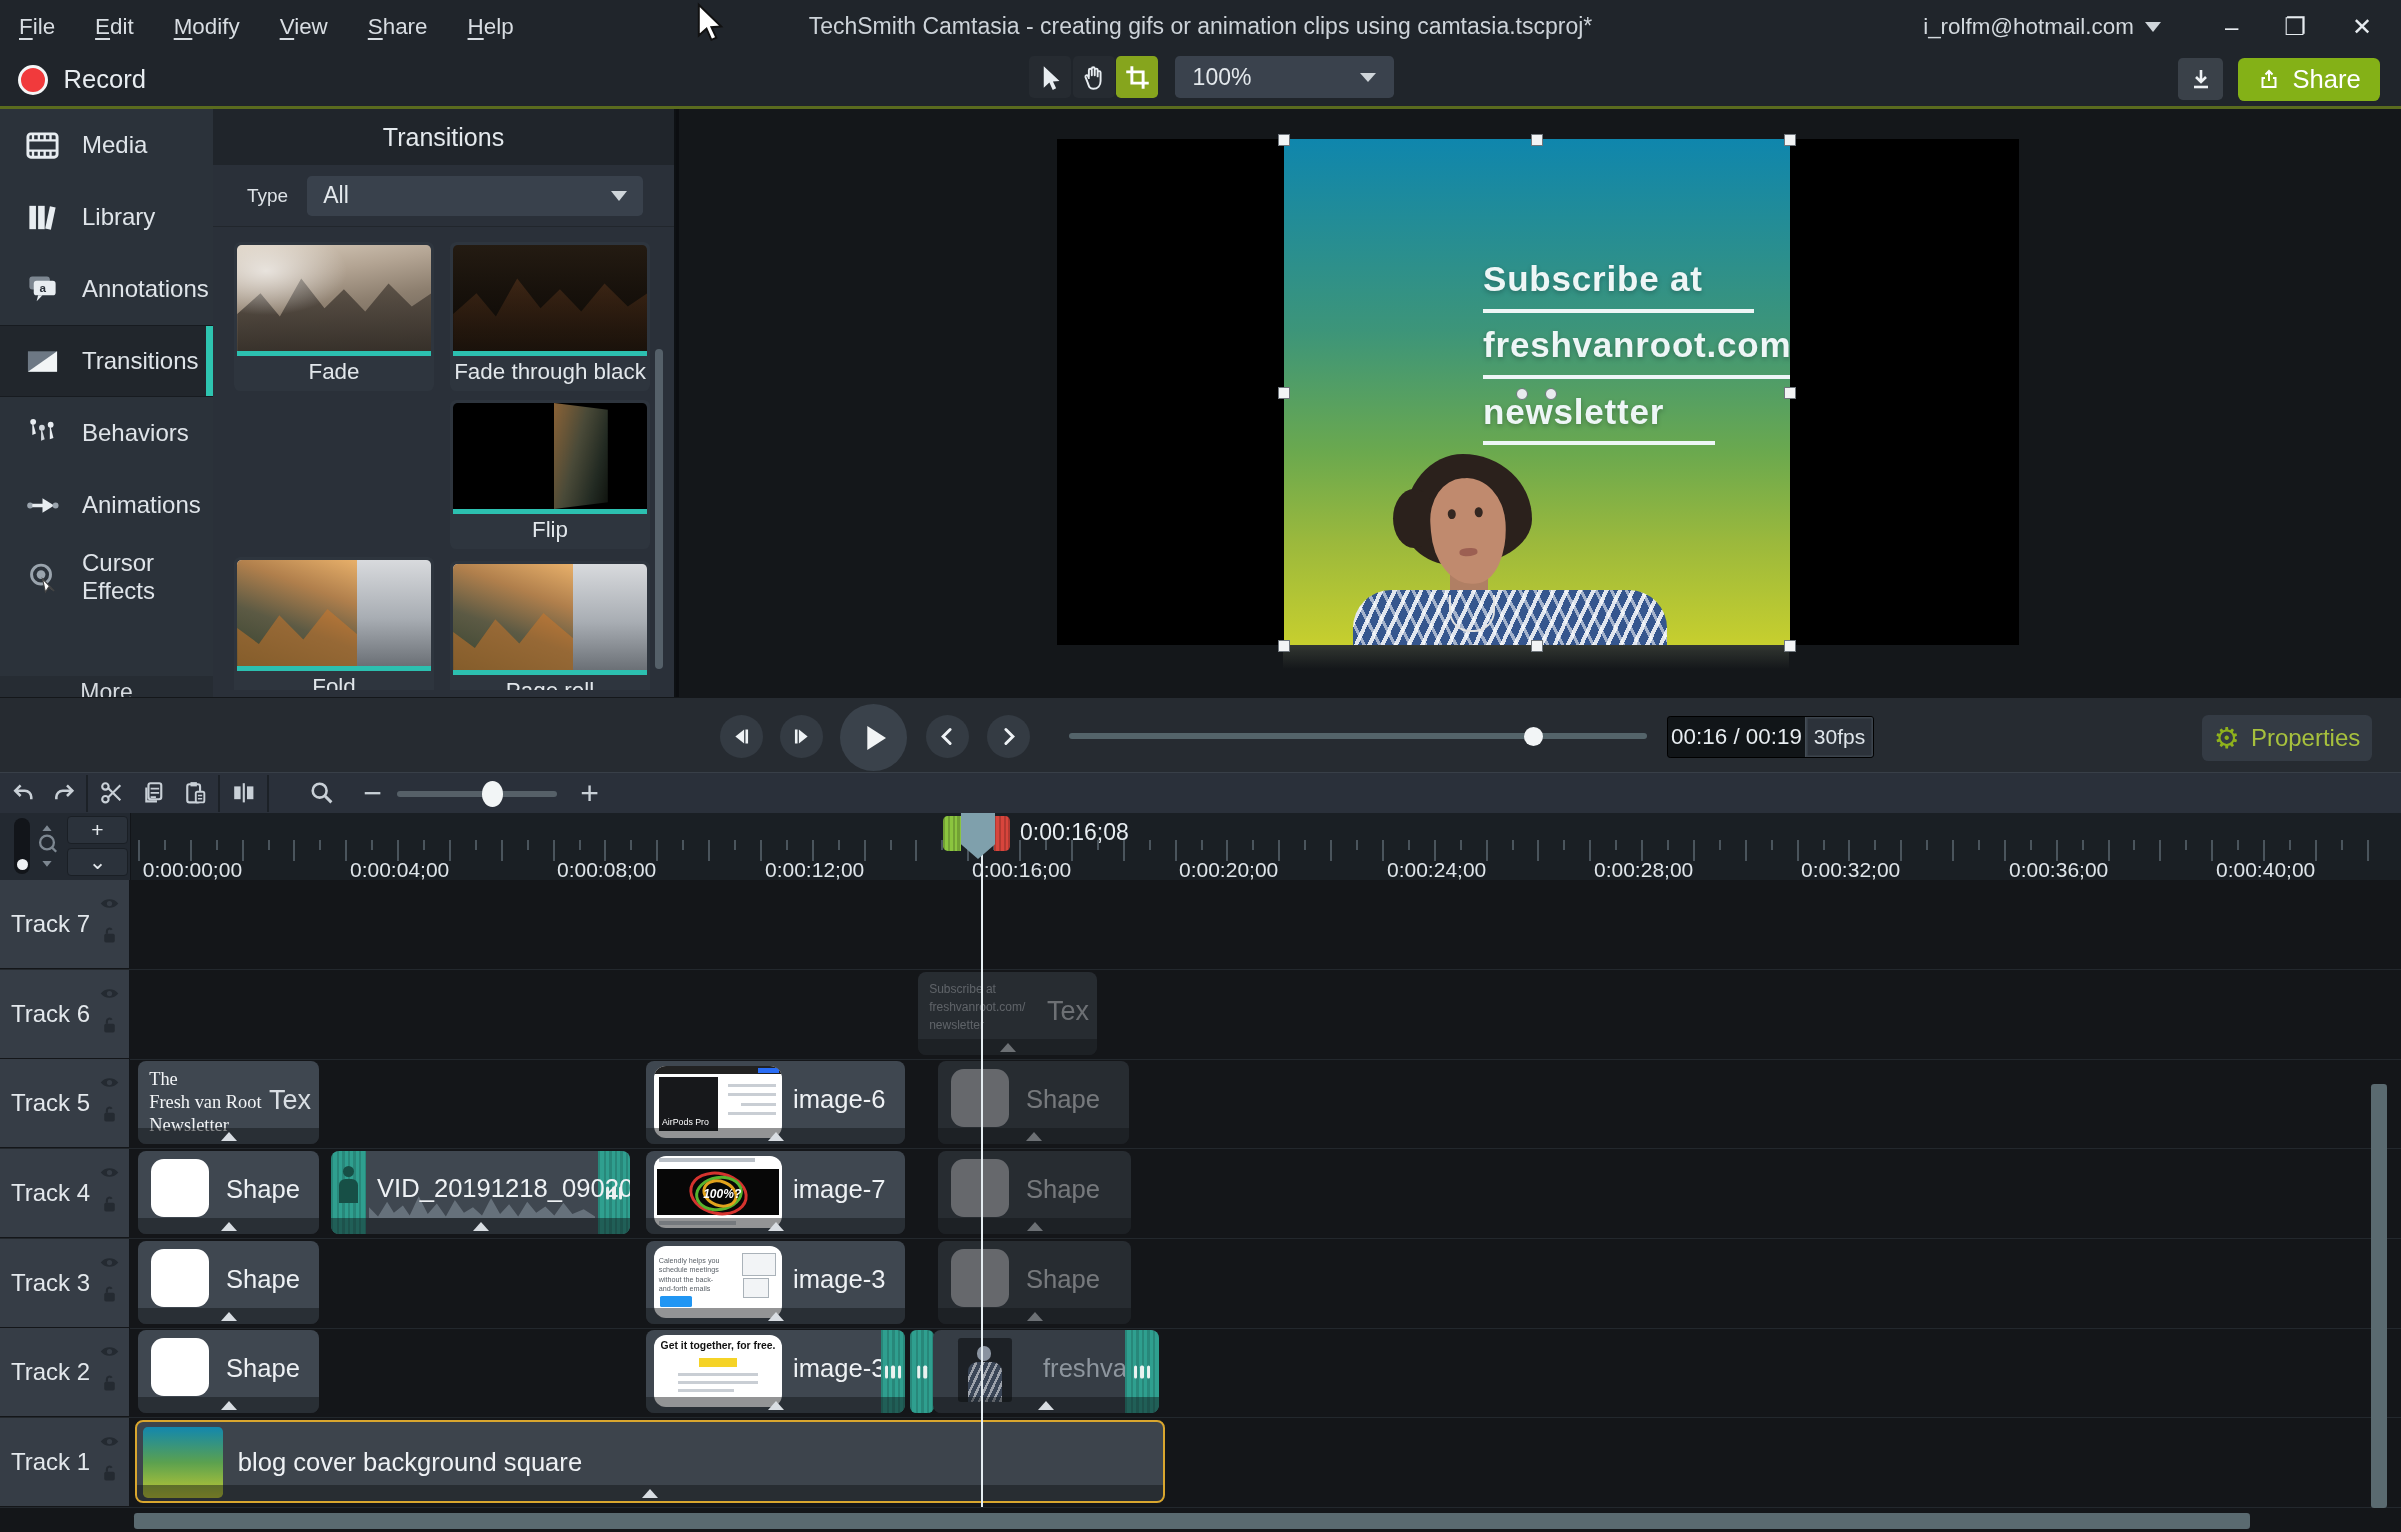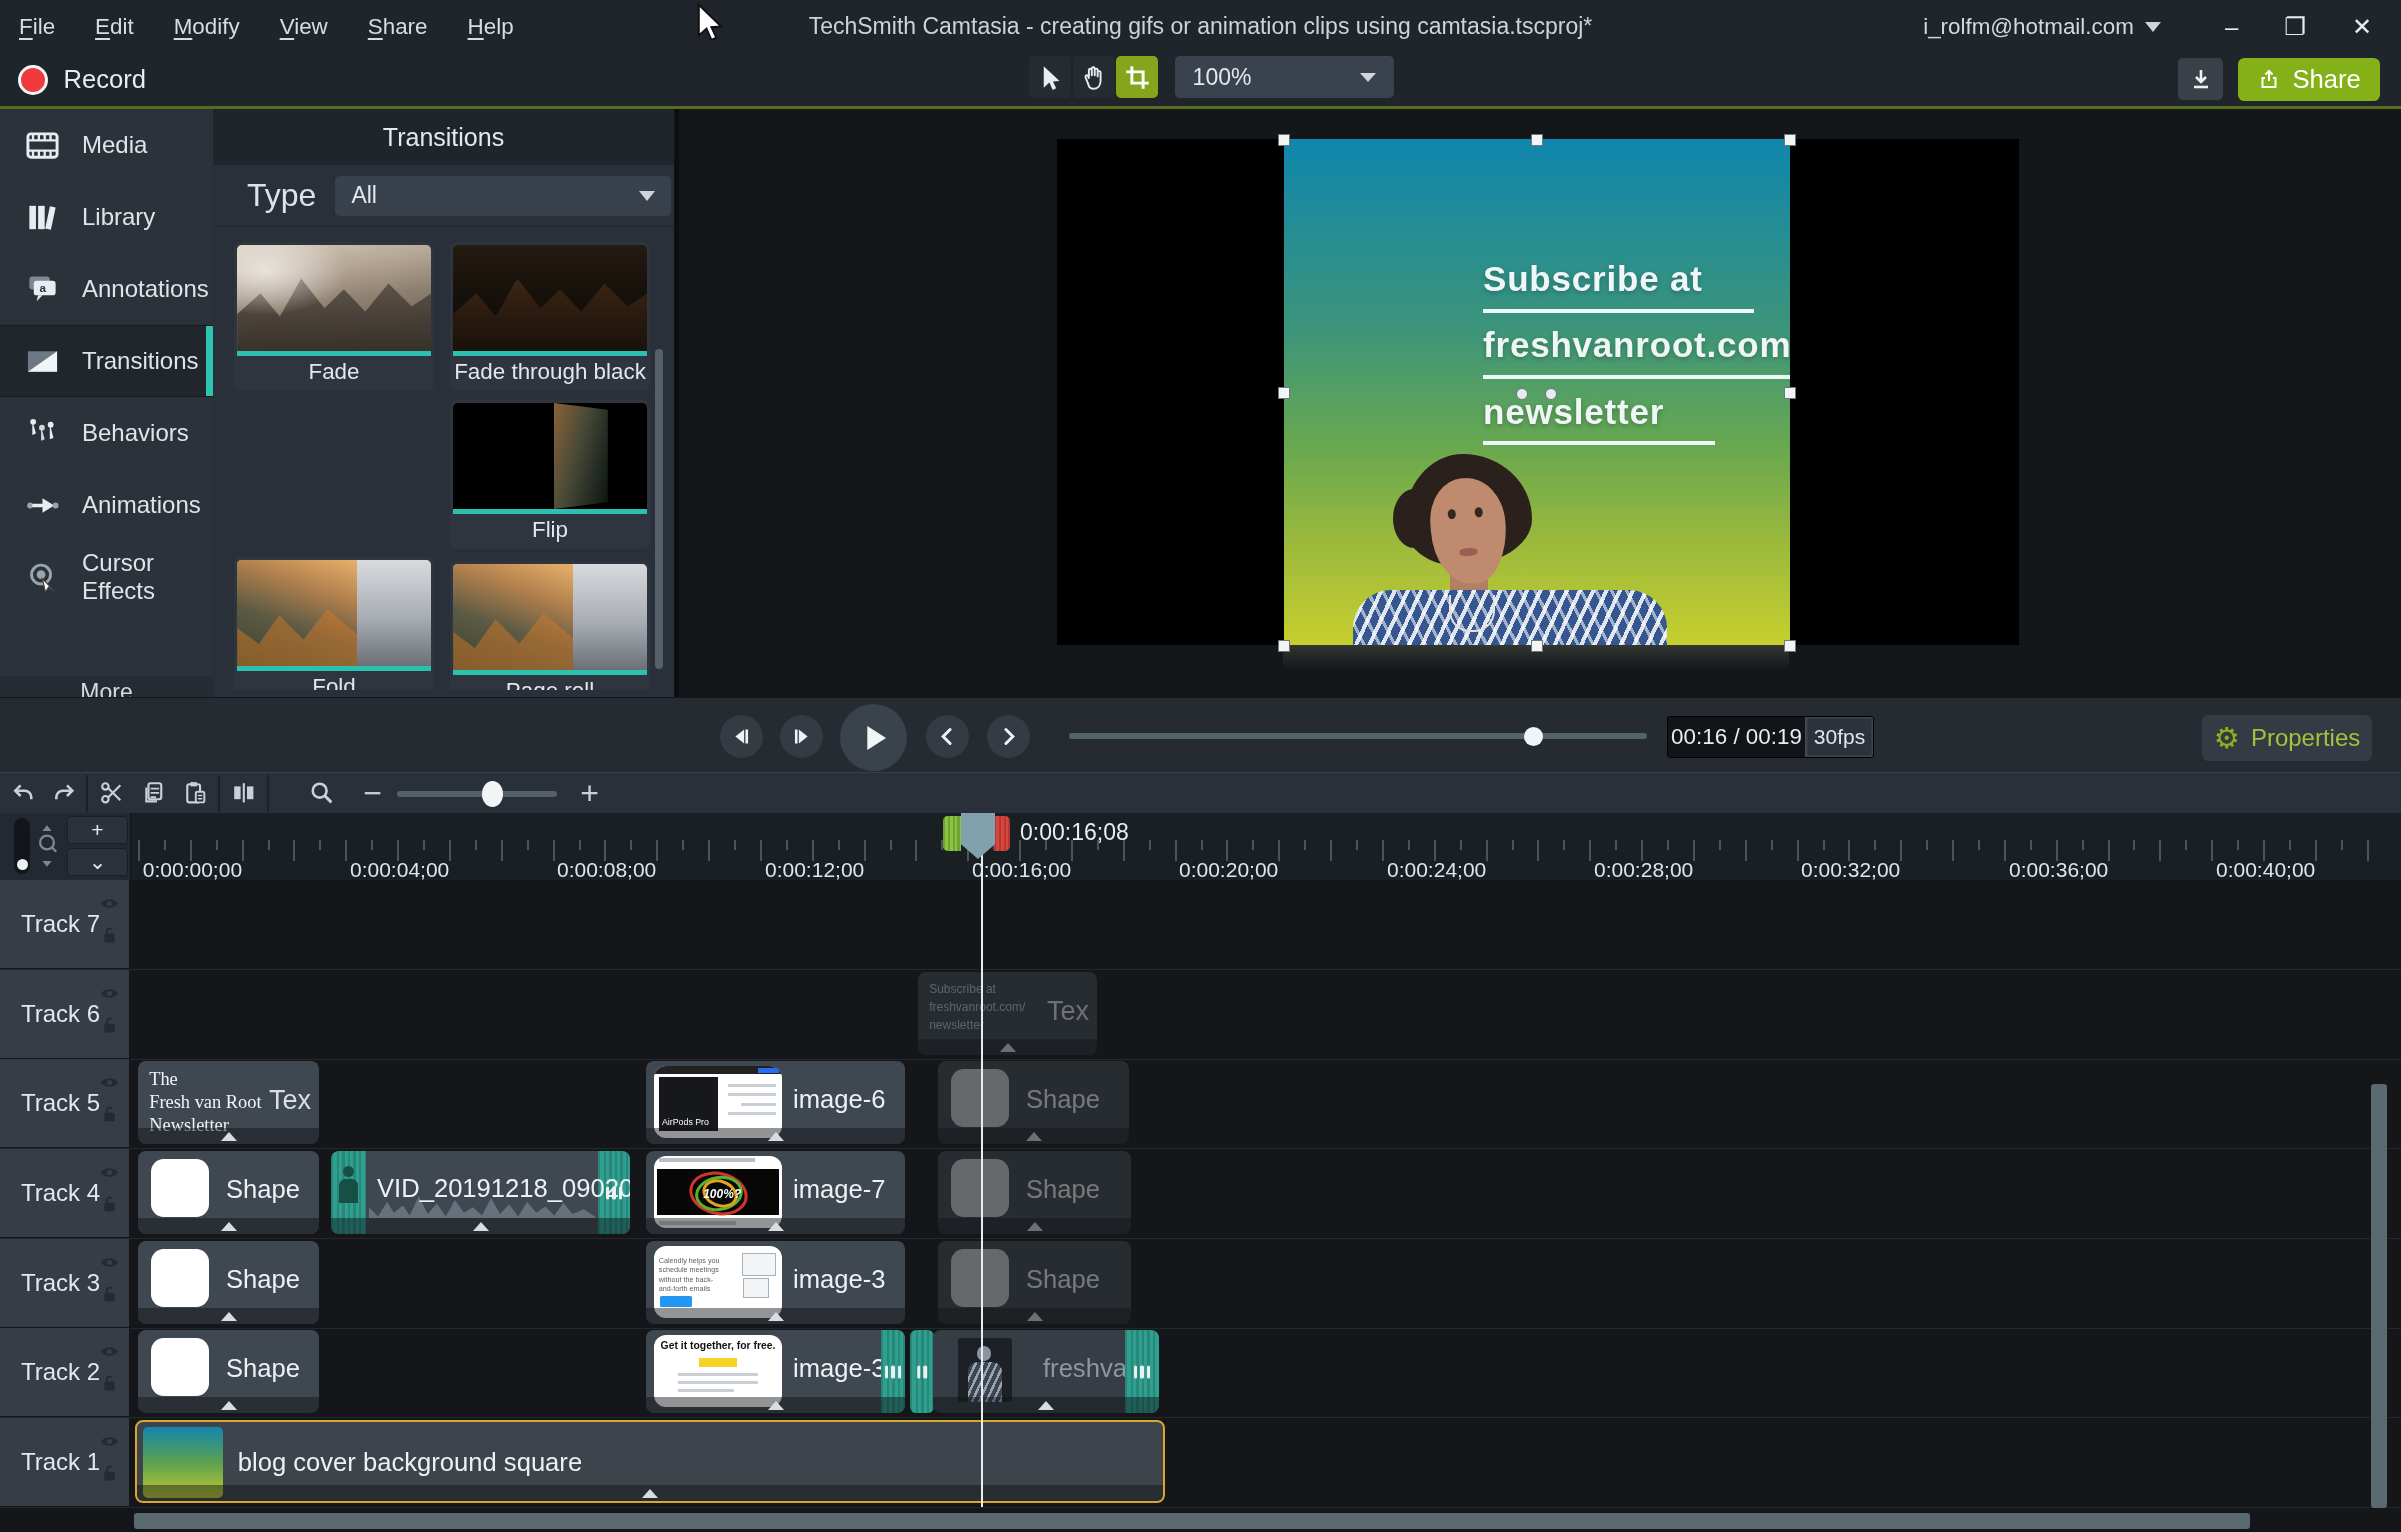--- a/index.html
+++ b/index.html
@@ -42,21 +42,21 @@
   .side-item.active::after{content:"";position:absolute;right:0;top:0;bottom:0;width:7.2px;background:#2ec4b0;}
   .side-icon{width:37px;height:37px;flex:0 0 37px;display:flex;align-items:center;justify-content:center;}
   .side-icon svg{width:35px;height:35px;}
   .side-label{font-size:24px;color:#dfe4e9;}
   #more-bar{left:0;top:676px;width:213px;height:32px;background:#262c33;display:flex;align-items:center;justify-content:center;font-size:23px;color:#d6dbe0;}
 
   
   #panel{left:213px;top:109px;width:463px;height:588px;background:#2a3039;border-right:2.4px solid #0e1114;box-sizing:border-box;}
   #panel-title{left:0;top:0;width:100%;height:56px;background:#20252b;display:flex;align-items:center;justify-content:center;font-size:25px;color:#e4e9ed;}
   #type-row{left:0;top:56px;width:100%;height:62px;display:flex;align-items:center;gap:19px;padding-left:34px;box-sizing:border-box;border-bottom:1.6px solid #21262c;}
-  #type-label{font-size:32px;color:#dde2e7;}
+  #type-label{font-size:19px;color:#dde2e7;}
   #type-select{width:336px;height:40px;background:#39414c;border-radius:4.8px;display:flex;align-items:center;justify-content:space-between;padding:0 16px;box-sizing:border-box;font-size:23px;color:#e3e8ec;}
   #trans-grid{left:21px;top:133px;width:416px;height:448px;overflow:hidden;}
   .trans-card{position:absolute;width:200px;height:149px;background:#2e353e;border-radius:6.4px;}
   .trans-thumb{position:absolute;left:3.2px;top:3.2px;width:194px;height:106px;border-radius:4.8px 4.8px 0 0;overflow:hidden;}
   .trans-teal{position:absolute;left:3.2px;top:109px;width:194px;height:4.8px;background:#2cc0b0;}
   .trans-label{position:absolute;left:0;top:117px;width:100%;text-align:center;font-size:22.4px;color:#e2e7eb;}
   .mtn{position:absolute;left:0;bottom:0;width:100%;height:78%;}
   .t-fade{background:linear-gradient(170deg,#d9cdbd 0%,#b3a493 30%,#8d7f6f 55%,#5c544a 100%);}
   .t-fade .mtn{clip-path:polygon(0 100%,0 55%,12% 30%,22% 58%,33% 12%,45% 48%,55% 25%,66% 52%,78% 18%,90% 46%,100% 30%,100% 100%);background:linear-gradient(180deg,rgba(90,80,70,.85),rgba(50,44,38,.9));}
   .t-fade::after{content:"";position:absolute;left:0;top:0;width:60%;height:70%;background:radial-gradient(ellipse at 25% 35%,rgba(255,255,255,.65),transparent 65%);}
@@ -138,21 +138,21 @@
   
   #ph-line{position:absolute;left:981px;top:38px;width:1.6px;height:656px;background:#e6eef2;z-index:40;}
   #ph-in{position:absolute;left:943px;top:3.2px;width:17.6px;height:35px;background:repeating-linear-gradient(90deg,rgba(0,0,0,.18) 0 2.4px,transparent 2.4px 4.8px),#8bc53f;border-radius:4.8px 0 0 4.8px;z-index:41;}
   #ph-head{position:absolute;left:961px;top:0;width:34px;height:46px;background:#7fa0ac;clip-path:polygon(0 0,100% 0,100% 68%,50% 100%,0 68%);z-index:42;}
   #ph-out{position:absolute;left:994px;top:3.2px;width:16px;height:35px;background:repeating-linear-gradient(90deg,rgba(0,0,0,.18) 0 2.4px,transparent 2.4px 4.8px),#d8453c;border-radius:0 4.8px 4.8px 0;z-index:41;}
   #ph-label{position:absolute;left:1020px;top:6.4px;font-size:23px;color:#e8eef2;z-index:41;}
 
   #tracks{position:absolute;left:0;top:67px;width:2401px;height:628px;}
   .trow{position:absolute;left:0;width:2401px;height:90px;border-bottom:1.6px solid #23282d;box-sizing:border-box;}
   .thead{position:absolute;left:0;top:0;width:130px;height:88px;background:#363d46;border-right:1.6px solid #121519;box-sizing:border-box;}
-  .tname{position:absolute;left:21px;top:30px;font-size:24px;color:#e3e8ec;}
+  .tname{position:absolute;left:11px;top:30px;font-size:24px;color:#e3e8ec;}
   .ticon{position:absolute;left:99px;width:21px;height:21px;}
   .ticon.eye{top:12.8px;} .ticon.lock{top:45px;}
   .lane{position:absolute;left:130px;top:0;width:2272px;height:88px;}
 
   .clip{position:absolute;top:2.4px;height:83px;background:#3f4750;border-radius:8px;box-sizing:border-box;overflow:hidden;}
   .clip .strip{position:absolute;left:0;bottom:0;width:100%;height:16px;background:rgba(15,18,21,.45);}
   .clip .tri{position:absolute;bottom:3.2px;left:50%;transform:translateX(-50%);width:0;height:0;border-left:8px solid transparent;border-right:8px solid transparent;border-bottom:9.6px solid #d8dde2;z-index:3;}
   .clip.grayed{opacity:.45;}
   .clip .clabel{position:absolute;font-size:25.6px;color:#eef1f4;white-space:nowrap;}
   .shape-thumb{position:absolute;left:12.8px;top:8px;width:58px;height:58px;background:#fff;border-radius:12.8px;}

